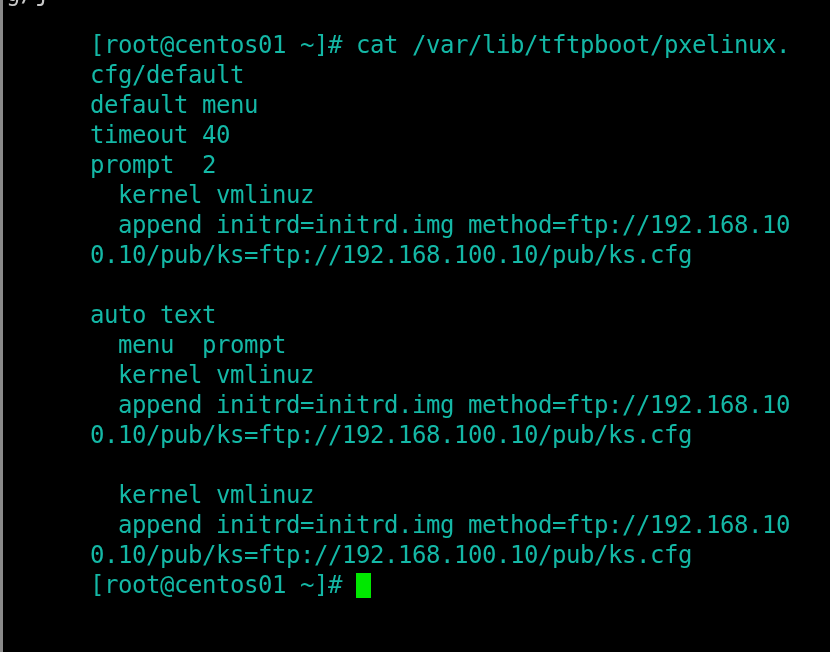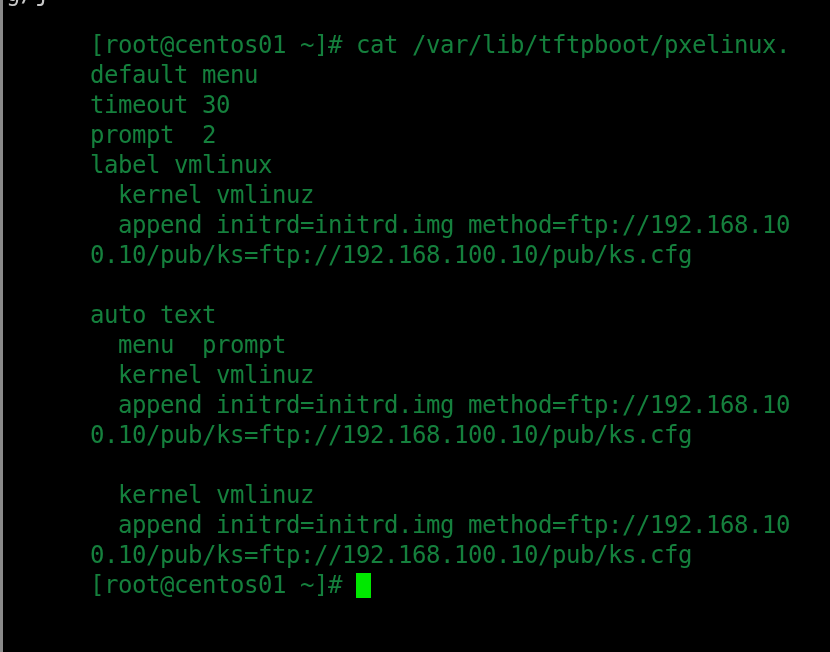--- a/index.html
+++ b/index.html
@@ -63,21 +63,21 @@
     padding: 0;
     margin: 0;
     z-index: 3;
   }
 
   .line {
     position: relative;
     height: 30px;
     line-height: 30px;
     font-size: 24px;
-    color: #15803d;
+    color: #14b8a6;
     white-space: pre;
     padding-left: 6px;
     letter-spacing: -0.45px;
     font-family: "DejaVu Sans Mono", "Liberation Mono", monospace;
   }
 
   .line.blank {
     color: transparent;
   }
 
@@ -103,36 +103,36 @@
   <div id="scrollback-sliver">
     <div class="ghost">g/j</div>
   </div>
 
   <div id="screen">
 
     <div class="line">
       <span class="seg">[root@centos01 ~]# cat /var/lib/tftpboot/pxelinux.</span>
     </div>
 
+    <div class="line">
+      <span class="seg">cfg/default</span>
+    </div>
 
     <div class="line">
       <span class="seg">default menu</span>
     </div>
 
     <div class="line">
-      <span class="seg">timeout 30</span>
+      <span class="seg">timeout 40</span>
     </div>
 
     <div class="line">
       <span class="seg">prompt  2</span>
     </div>
 
-    <div class="line">
-      <span class="seg">label vmlinux</span>
-    </div>
 
     <div class="line">
       <span class="seg">  kernel vmlinuz</span>
     </div>
 
     <div class="line">
       <span class="seg">  append initrd=initrd.img method=ftp://192.168.10</span>
     </div>
 
     <div class="line">

